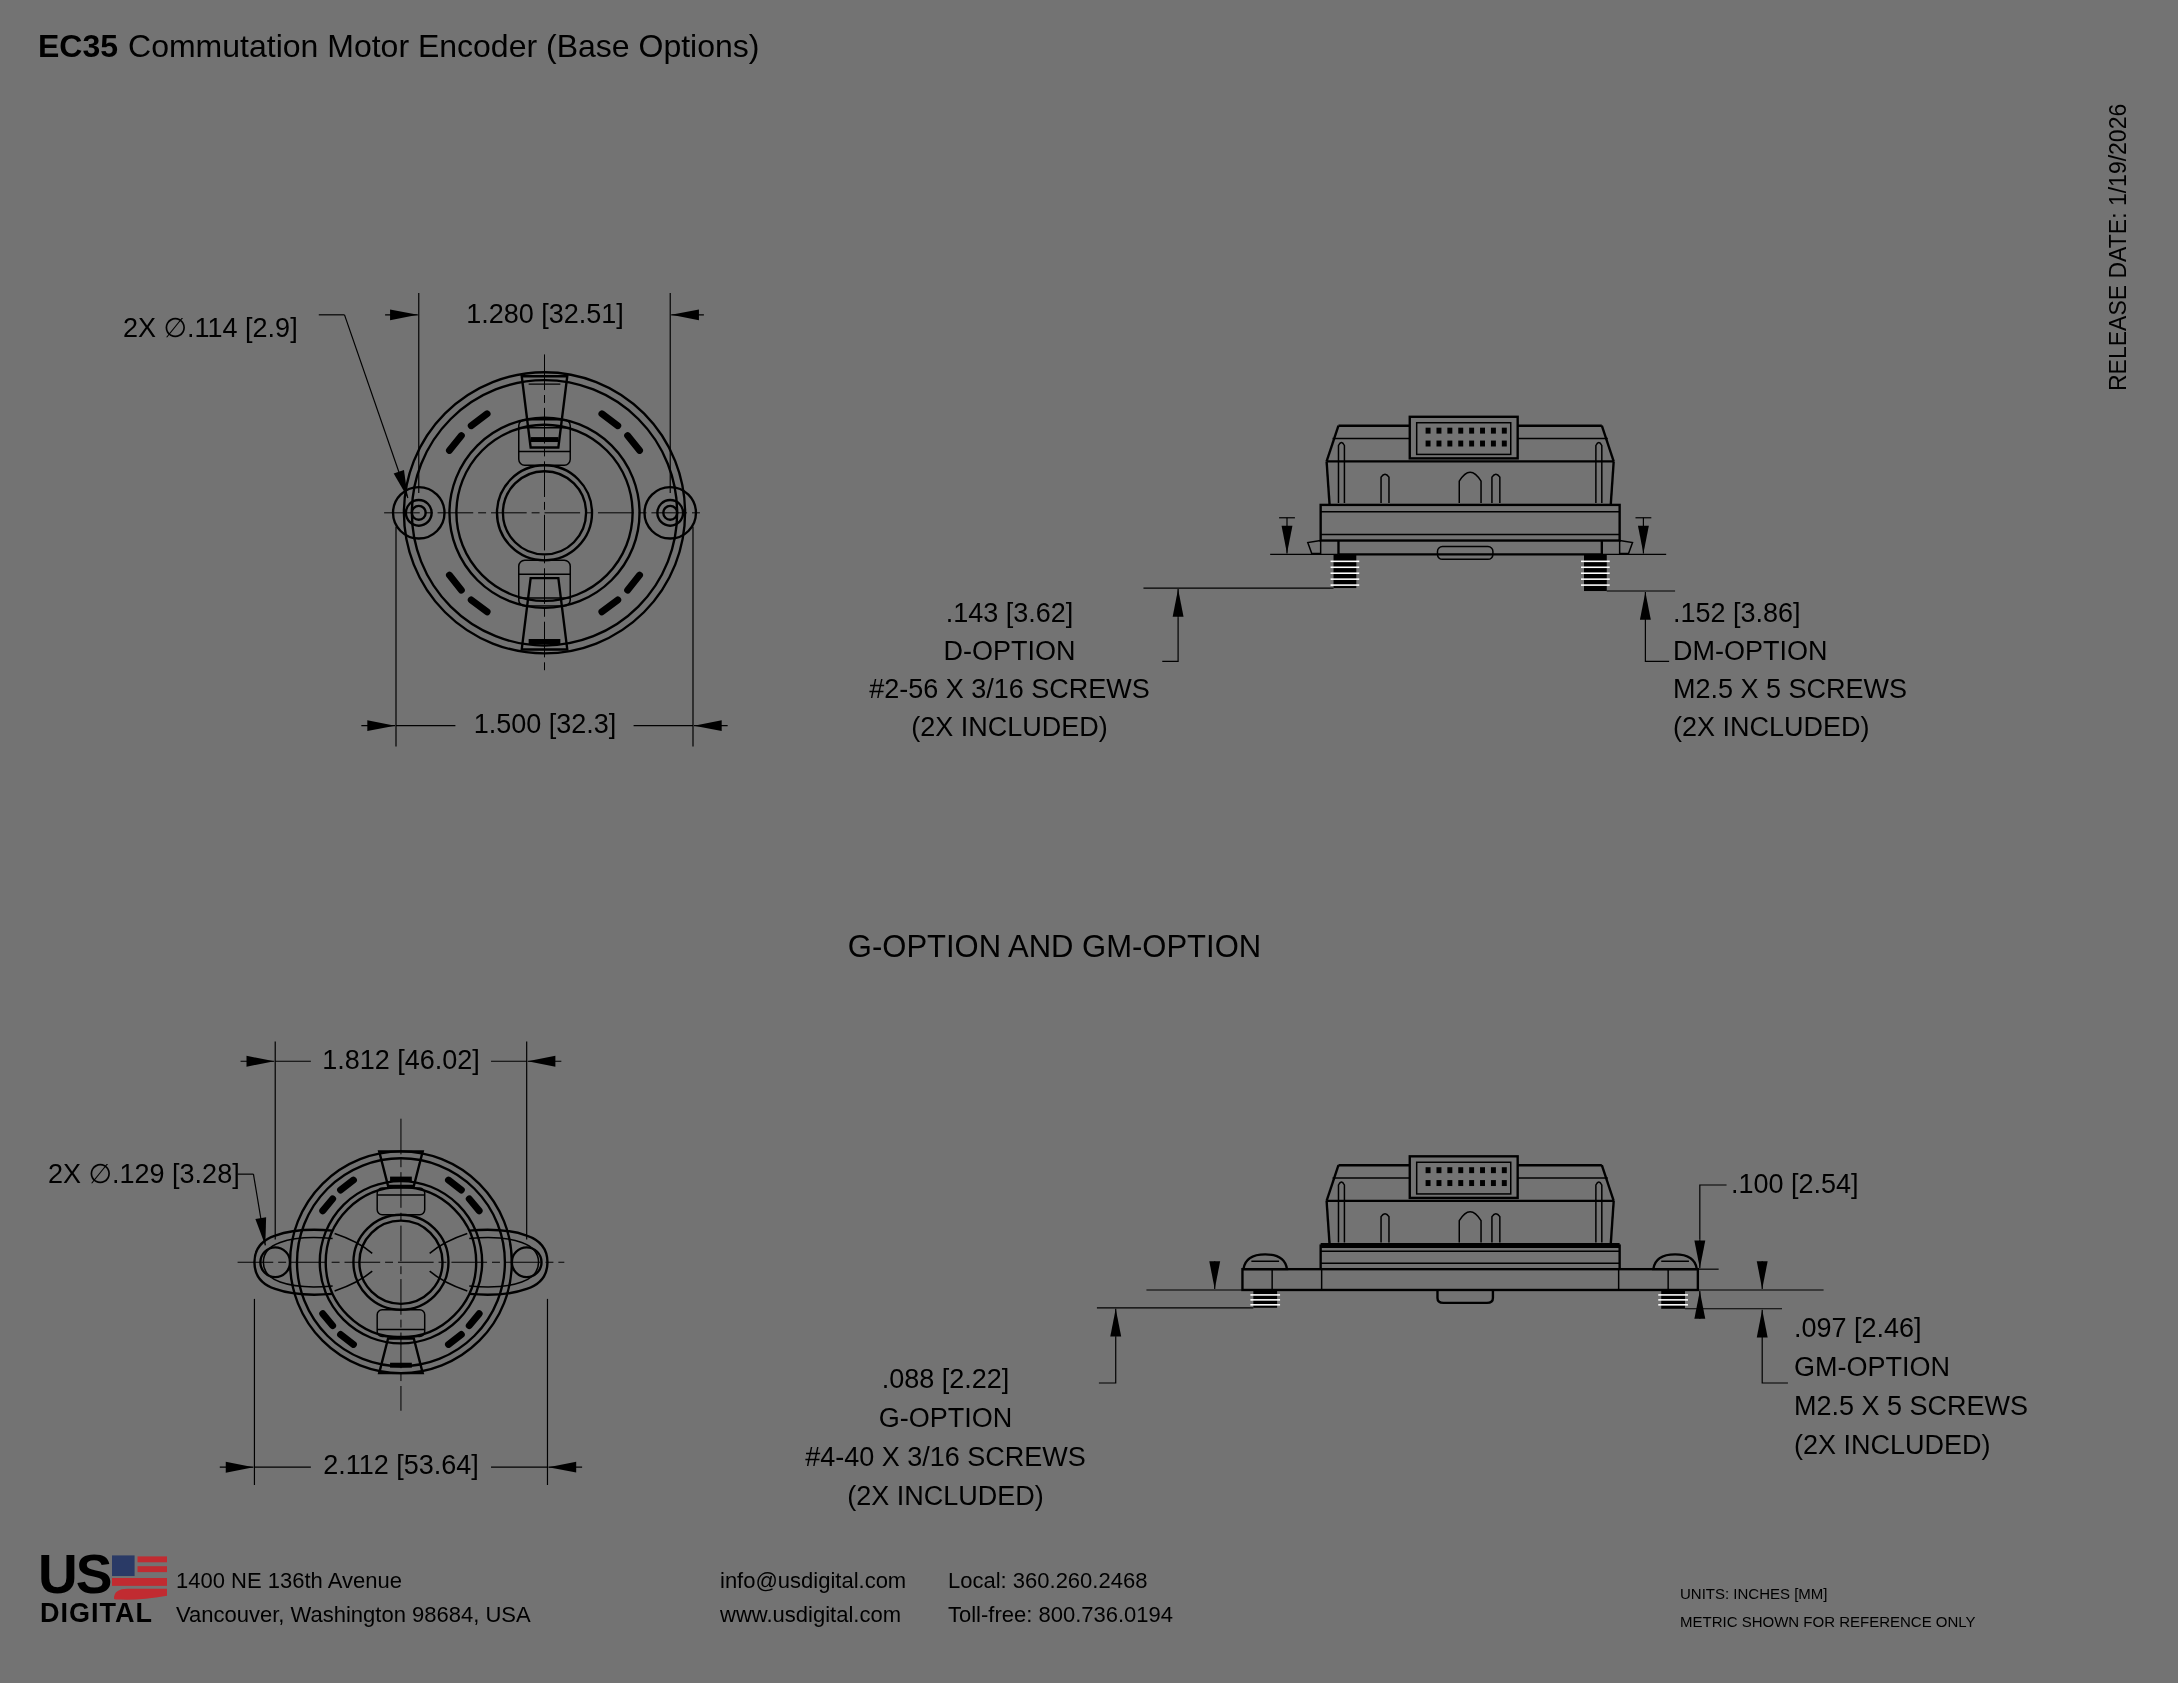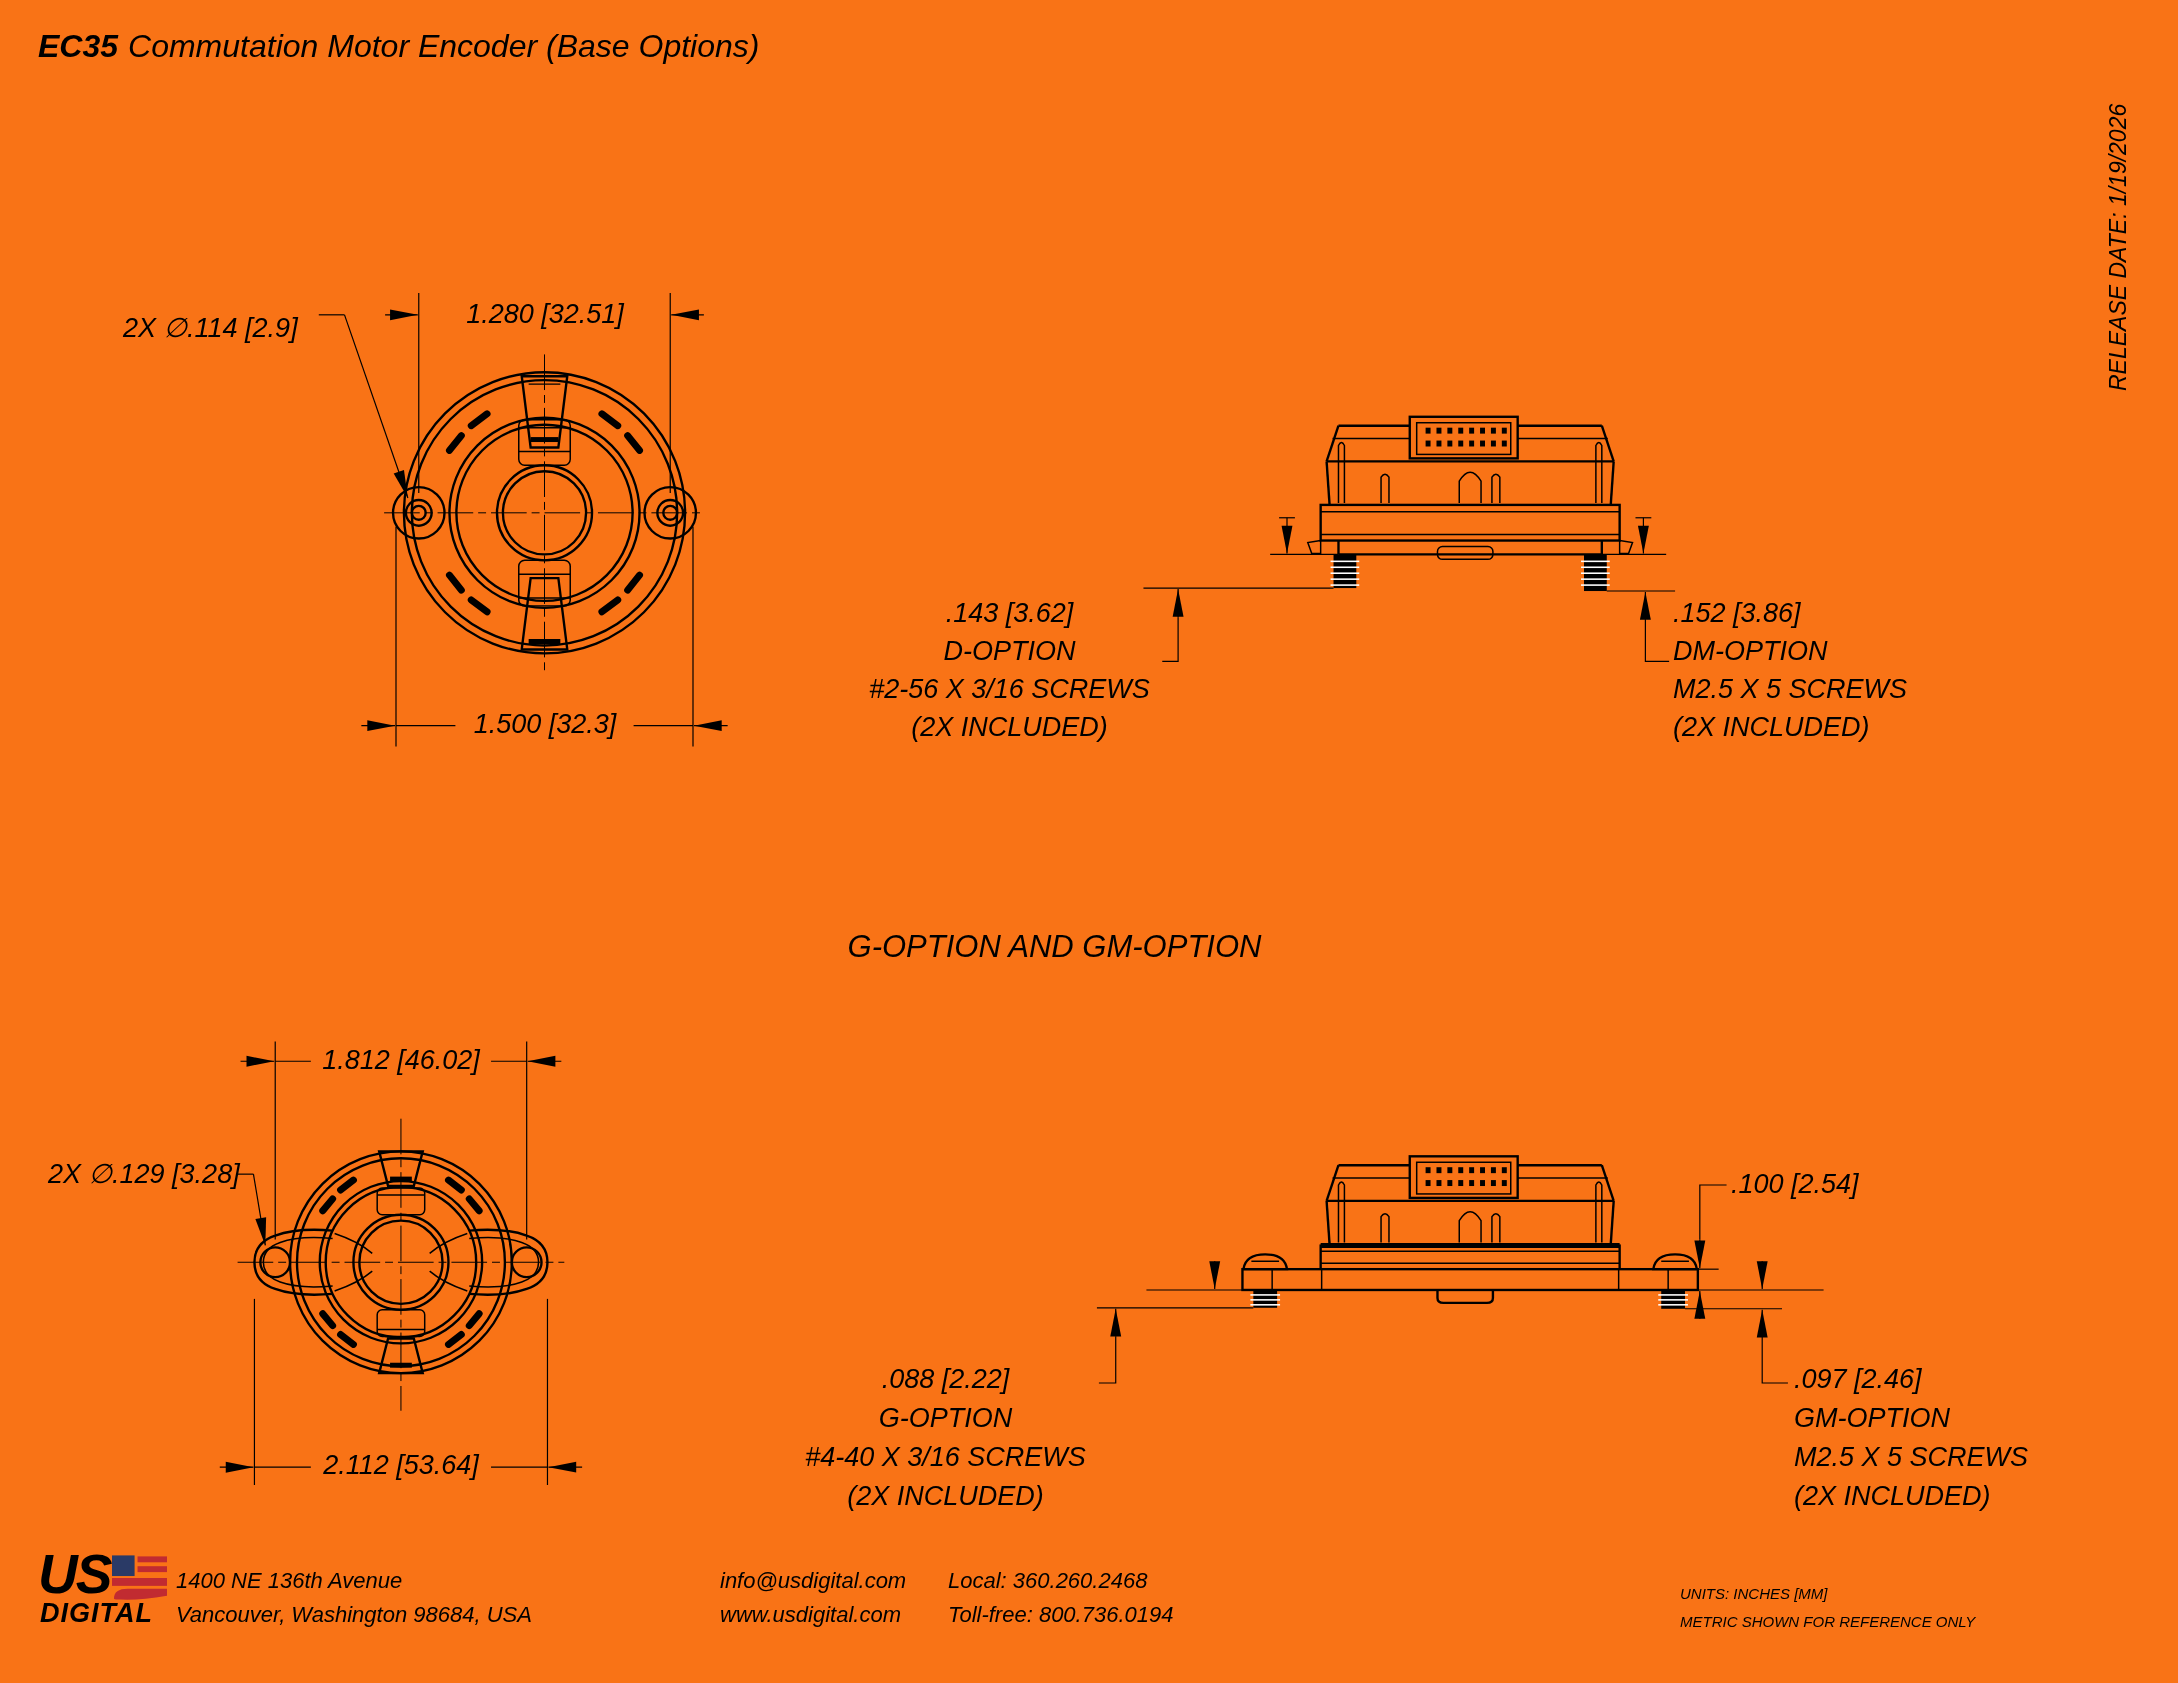--- a/index.html
+++ b/index.html
@@ -1,17 +1,17 @@
 <!DOCTYPE html>
 <html><head>
 <meta charset="utf-8">
 <style>
   html,body{margin:0;padding:0;background:#fff;}
-  .page{position:relative;width:2178px;height:1683px;background:#f97316;overflow:hidden;
-        font-family:"Liberation Sans",sans-serif;color:#000;font-style:italic;}
+  .page{position:relative;width:2178px;height:1683px;background:#737373;overflow:hidden;
+        font-family:"Liberation Sans",sans-serif;color:#000;}
   svg.art{position:absolute;left:0;top:0;}
   
   .o{fill:none;stroke:#000;stroke-width:2.4px;}
   .m{fill:none;stroke:#000;stroke-width:1.5px;}
   .t{fill:none;stroke:#000;stroke-width:1.2px;}
   .hv{fill:none;stroke:#000;stroke-width:5px;}
   .slot line{stroke:#000;stroke-width:7px;stroke-linecap:round;}
   .cl{fill:none;stroke:#000;stroke-width:1px;stroke-dasharray:36 5 8 5;}
   .thread{stroke:#fff;stroke-width:1.6px;}
   
@@ -358,21 +358,21 @@
   <div class="lbl ctr" style="left:282px;top:1450px;width:238px;">2.112 [53.64]</div>
   <div class="lbl" style="left:48px;top:1158px;">2X ∅.129 [3.28]</div>
 
   <div class="lbl" style="left:1731px;top:1169px;">.100 [2.54]</div>
   <div class="callout rgt g" style="left:797px;top:1315px;width:297px;">
     <div>.088 [2.22]</div>
     <div>G-OPTION</div>
     <div>#4-40 X 3/16 SCREWS</div>
     <div>(2X INCLUDED)</div>
   </div>
-  <div class="callout g" style="left:1794px;top:1315px;width:327px;">
+  <div class="callout g" style="left:1794px;top:1264px;width:327px;">
     <div>.097 [2.46]</div>
     <div>GM-OPTION</div>
     <div>M2.5 X 5 SCREWS</div>
     <div>(2X INCLUDED)</div>
   </div>
 
   <div>
     <div class="logo-us">US</div>
     <svg class="flag" width="55" height="46" viewBox="0 0 56 46">
       <rect x="0" y="0" width="23" height="21" fill="#2a3a66"></rect>

